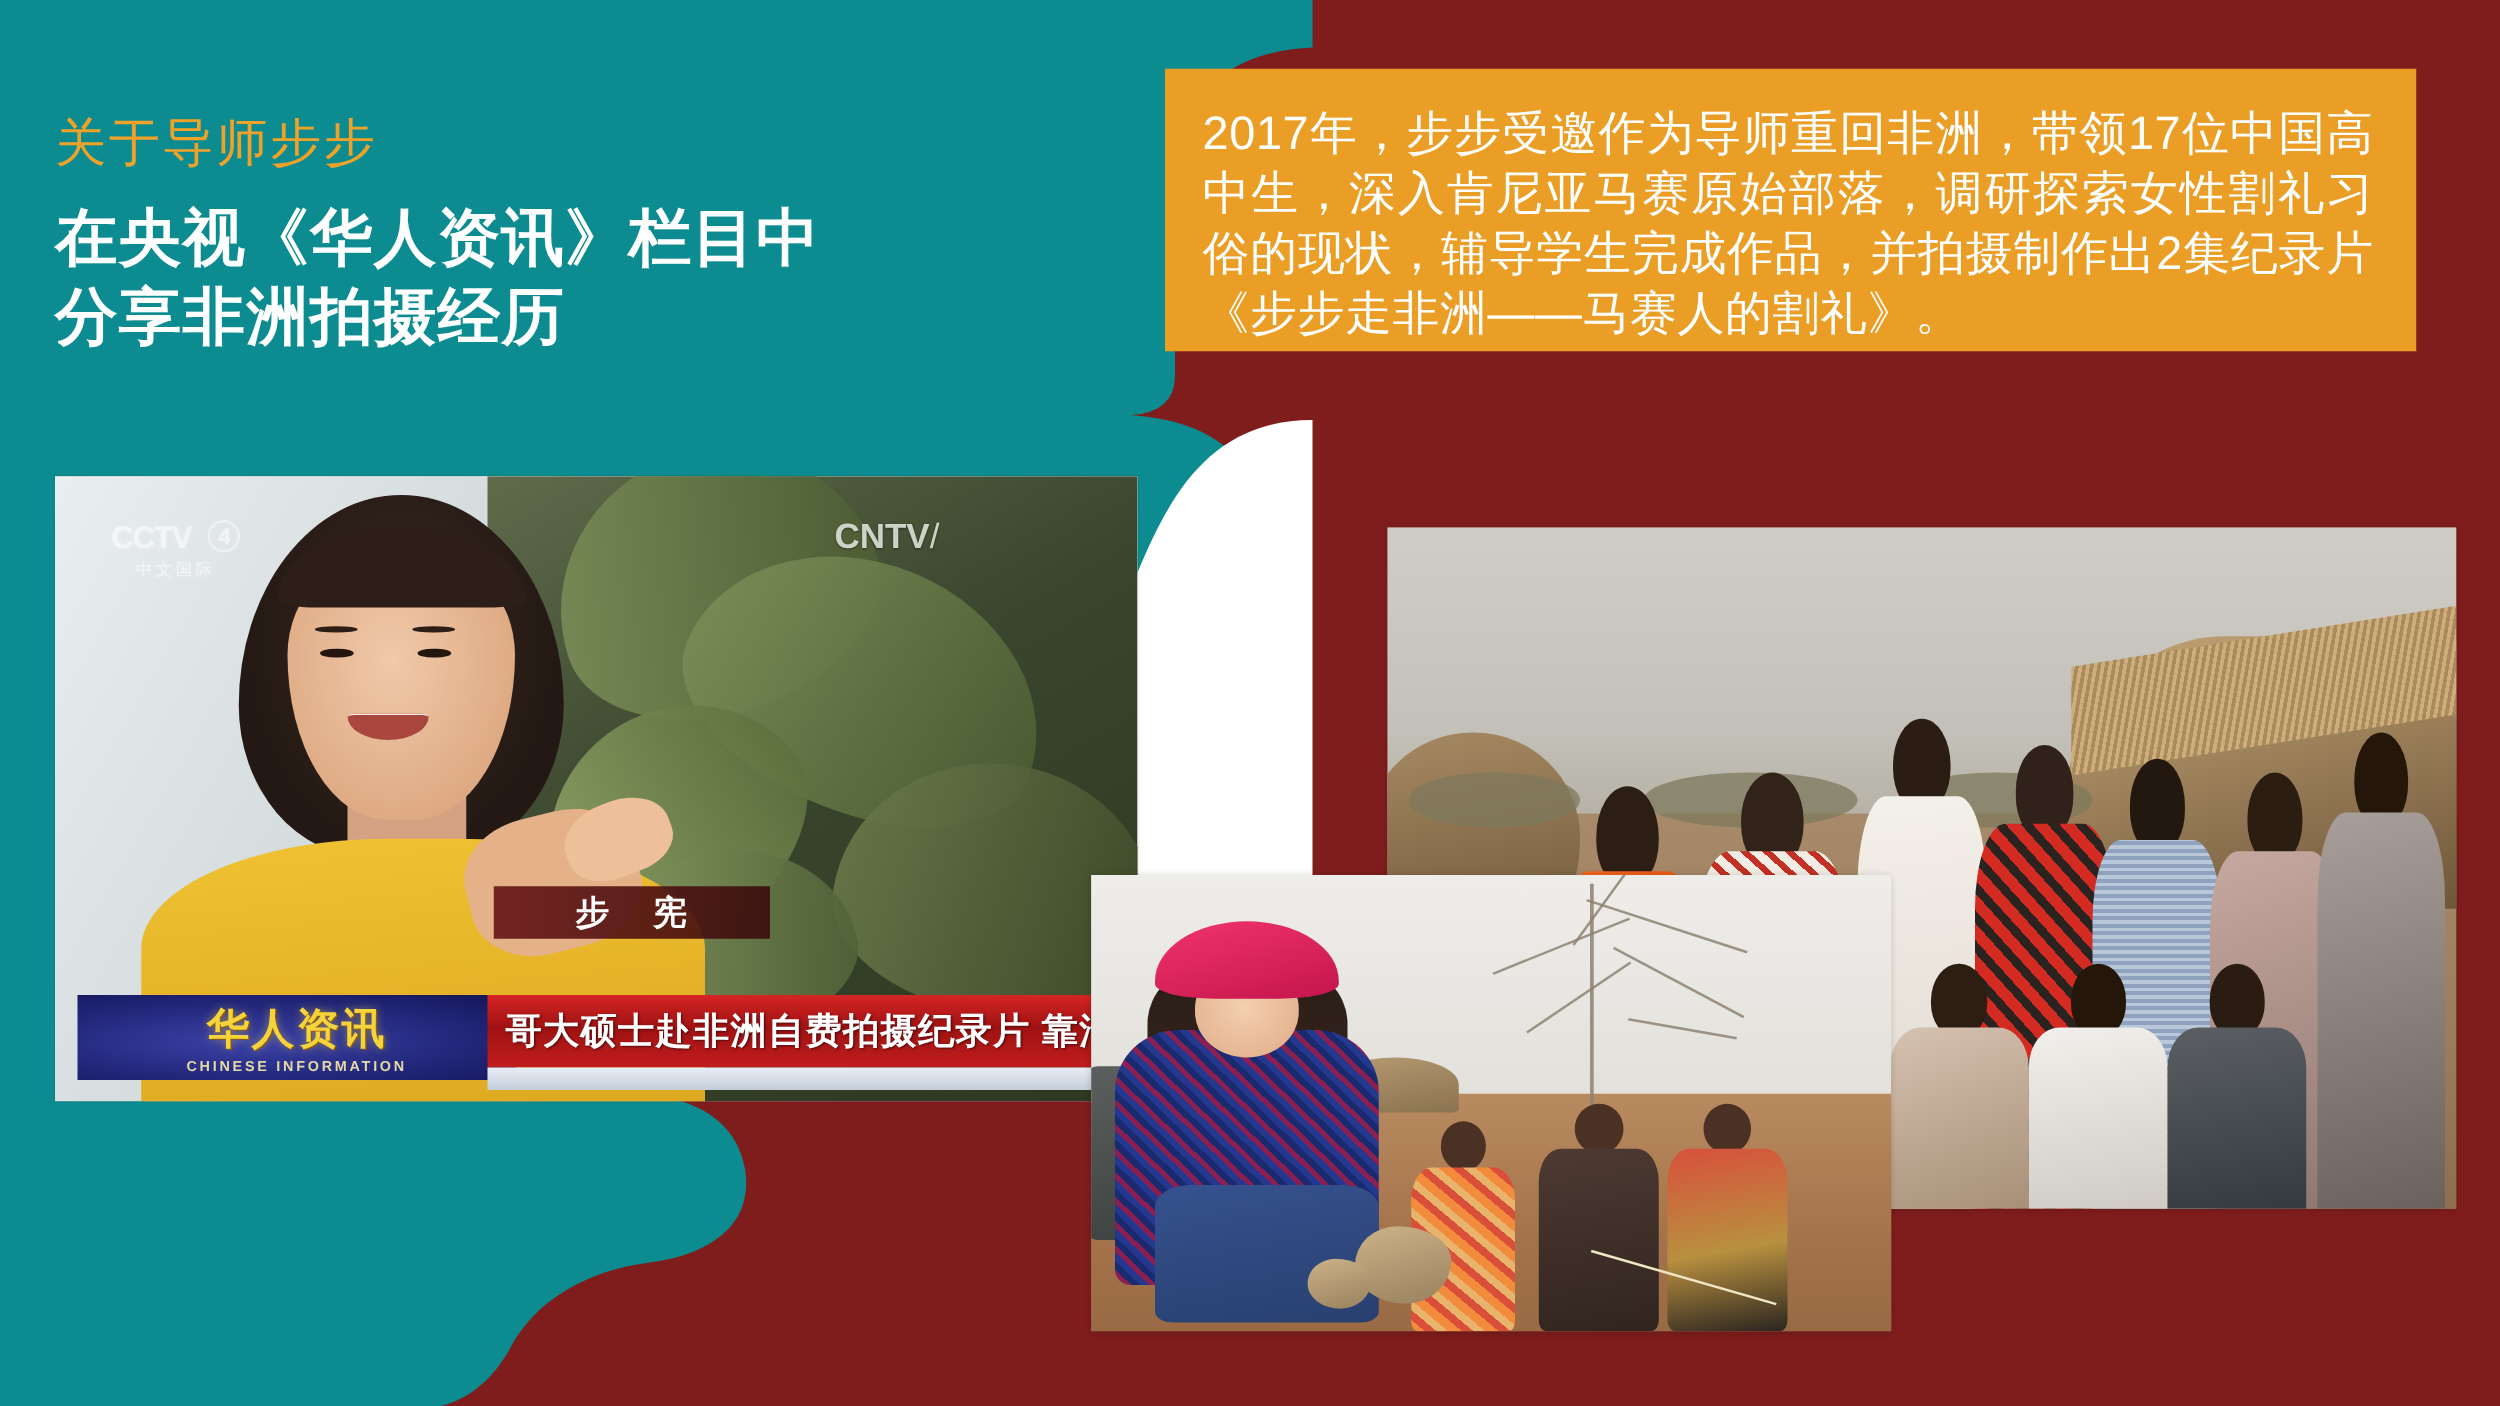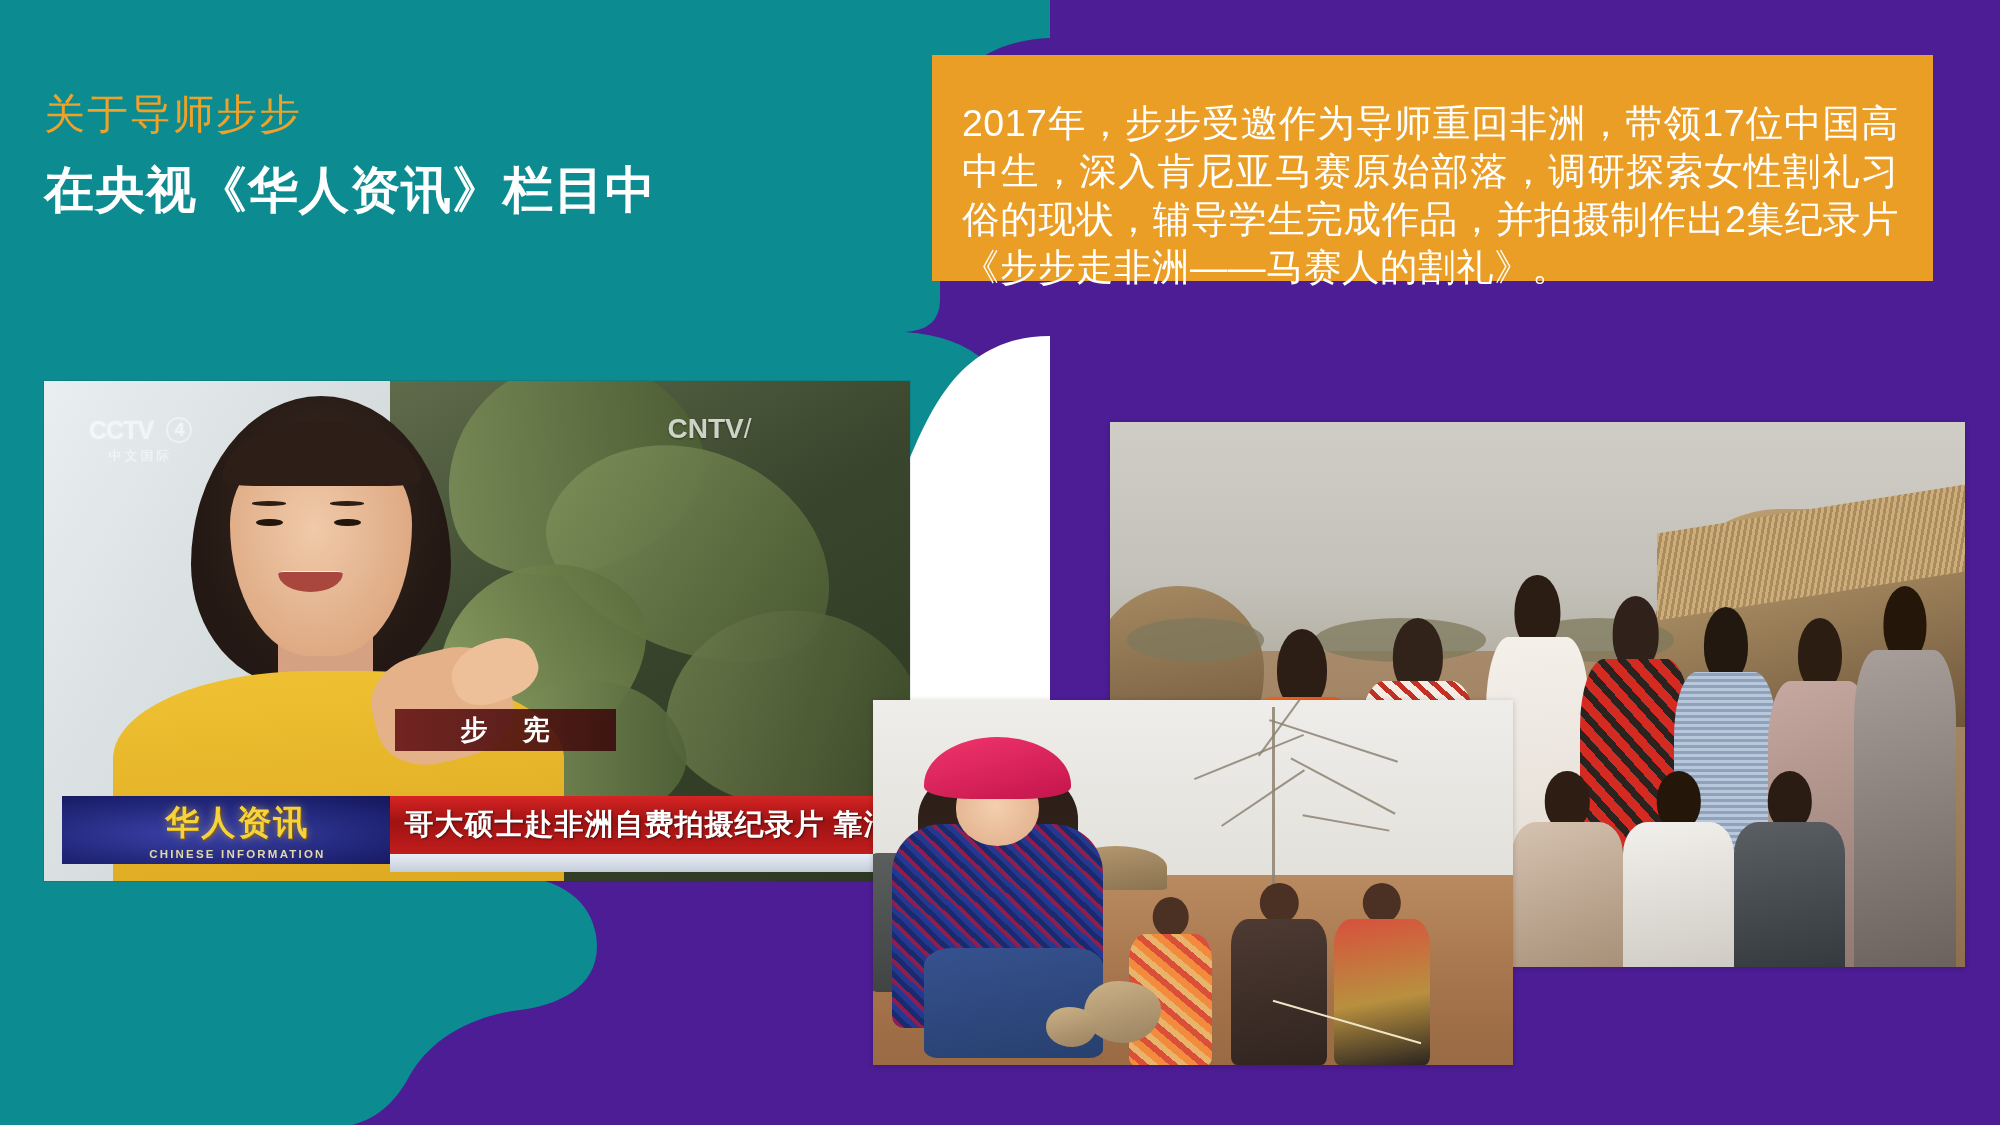--- a/index.html
+++ b/index.html
@@ -3,21 +3,21 @@
 <meta charset="utf-8">
 <style>
   * { margin:0; padding:0; box-sizing:border-box; }
   html,body { width:2000px; height:1125px; }
   body {
     background:#ffffff;
     font-family:"Liberation Sans","DejaVu Sans",sans-serif;
     position:relative;
     overflow:hidden;
   }
-  #slide { position:absolute; inset:0; width:2000px; height:1125px; background:#4c1d95; }
+  #slide { position:absolute; inset:0; width:2000px; height:1125px; background:#7f1d1d; }
 
   
   .deco-layer { position:absolute; inset:0; width:2000px; height:1125px; }
 
   
   .headline {
     position:absolute; left:44px; top:92px; width:840px;
     z-index:6;
   }
   .kicker {
@@ -27,21 +27,21 @@
   .title {
     margin-top:22px;
     font-size:50px; line-height:1.26; color:#ffffff; font-weight:700;
     letter-spacing:1px;
   }
 
   
   .callout {
     position:absolute; left:932px; top:55px; width:1001px; height:226px;
     background:#eb9e25; z-index:7;
-    padding:44px 34px 0 30px;
+    padding:27px 34px 0 30px;
   }
   .callout p {
     color:#ffffff; font-size:37.5px; line-height:1.28; letter-spacing:0.5px;
     text-align:justify; text-justify:inter-ideograph;
   }
 
   
   .photo { position:absolute; overflow:hidden; background:#b9bcbe; }
 
   
@@ -255,20 +255,21 @@
       C 880 530 840 570 790 610
       C 720 666 680 760 640 880
       L 1050 880
       Z" fill="#ffffff"></path>
   </svg>
 
   <div class="headline">
     <div class="kicker">关于导师步步</div>
     <div class="title">
       <div>在央视《华人资讯》栏目中</div>
+      <div>分享非洲拍摄经历</div>
     </div>
   </div>
 
   <div class="callout">
     <p>2017年，步步受邀作为导师重回非洲，带领17位中国高中生，深入肯尼亚马赛原始部落，调研探索女性割礼习俗的现状，辅导学生完成作品，并拍摄制作出2集纪录片《步步走非洲——马赛人的割礼》。</p>
   </div>
 
   <div class="photo" id="tv-photo">
     <div class="bd-left"></div>
     <div class="bd-right"></div>

